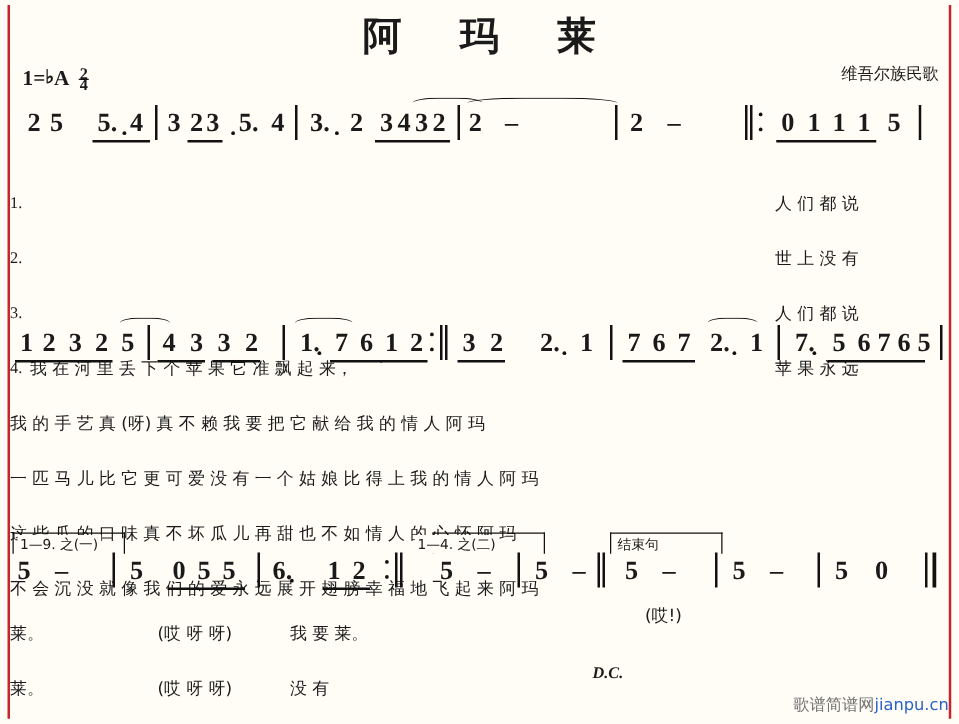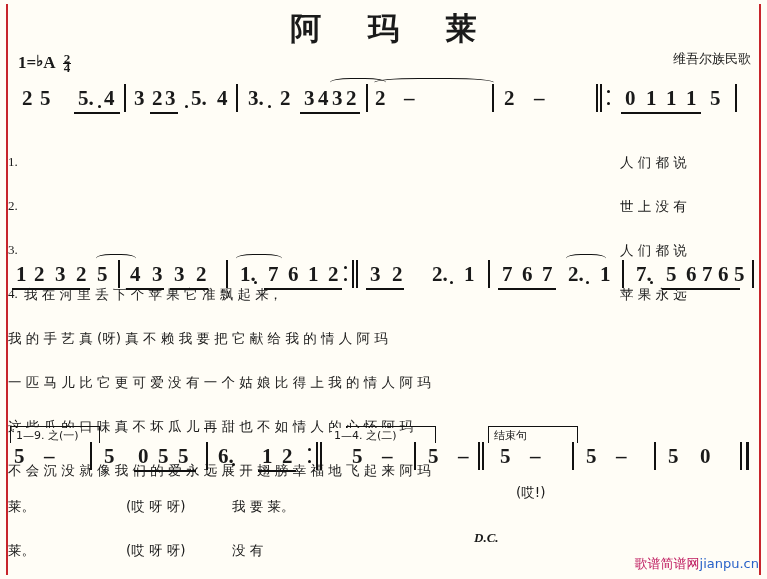--- a/index.html
+++ b/index.html
@@ -74,21 +74,21 @@
   .dc{
     position:absolute;
     font-family:"Liberation Serif", serif;
     font-style:italic;font-weight:700;font-size:13px;
   }
   .watermark{
     position:absolute;right:8px;bottom:6px;
     font-family:"DejaVu Sans", sans-serif;
     font-size:13px;color:#d0392b;
   }
-  .watermark .cn{color:#be185d;}
+  .watermark .cn{color:#737373;}
   .watermark .en{color:#2a63c8;}
   .border-l{position:absolute;left:6px;top:4px;width:2px;height:571px;background:#c7252b;}
   .border-r{position:absolute;right:6px;top:4px;width:2px;height:571px;background:#c7252b;}
 </style>
 </head>
 <body>
 
 <div class="sheet">
 
   <div class="border-l"></div>

